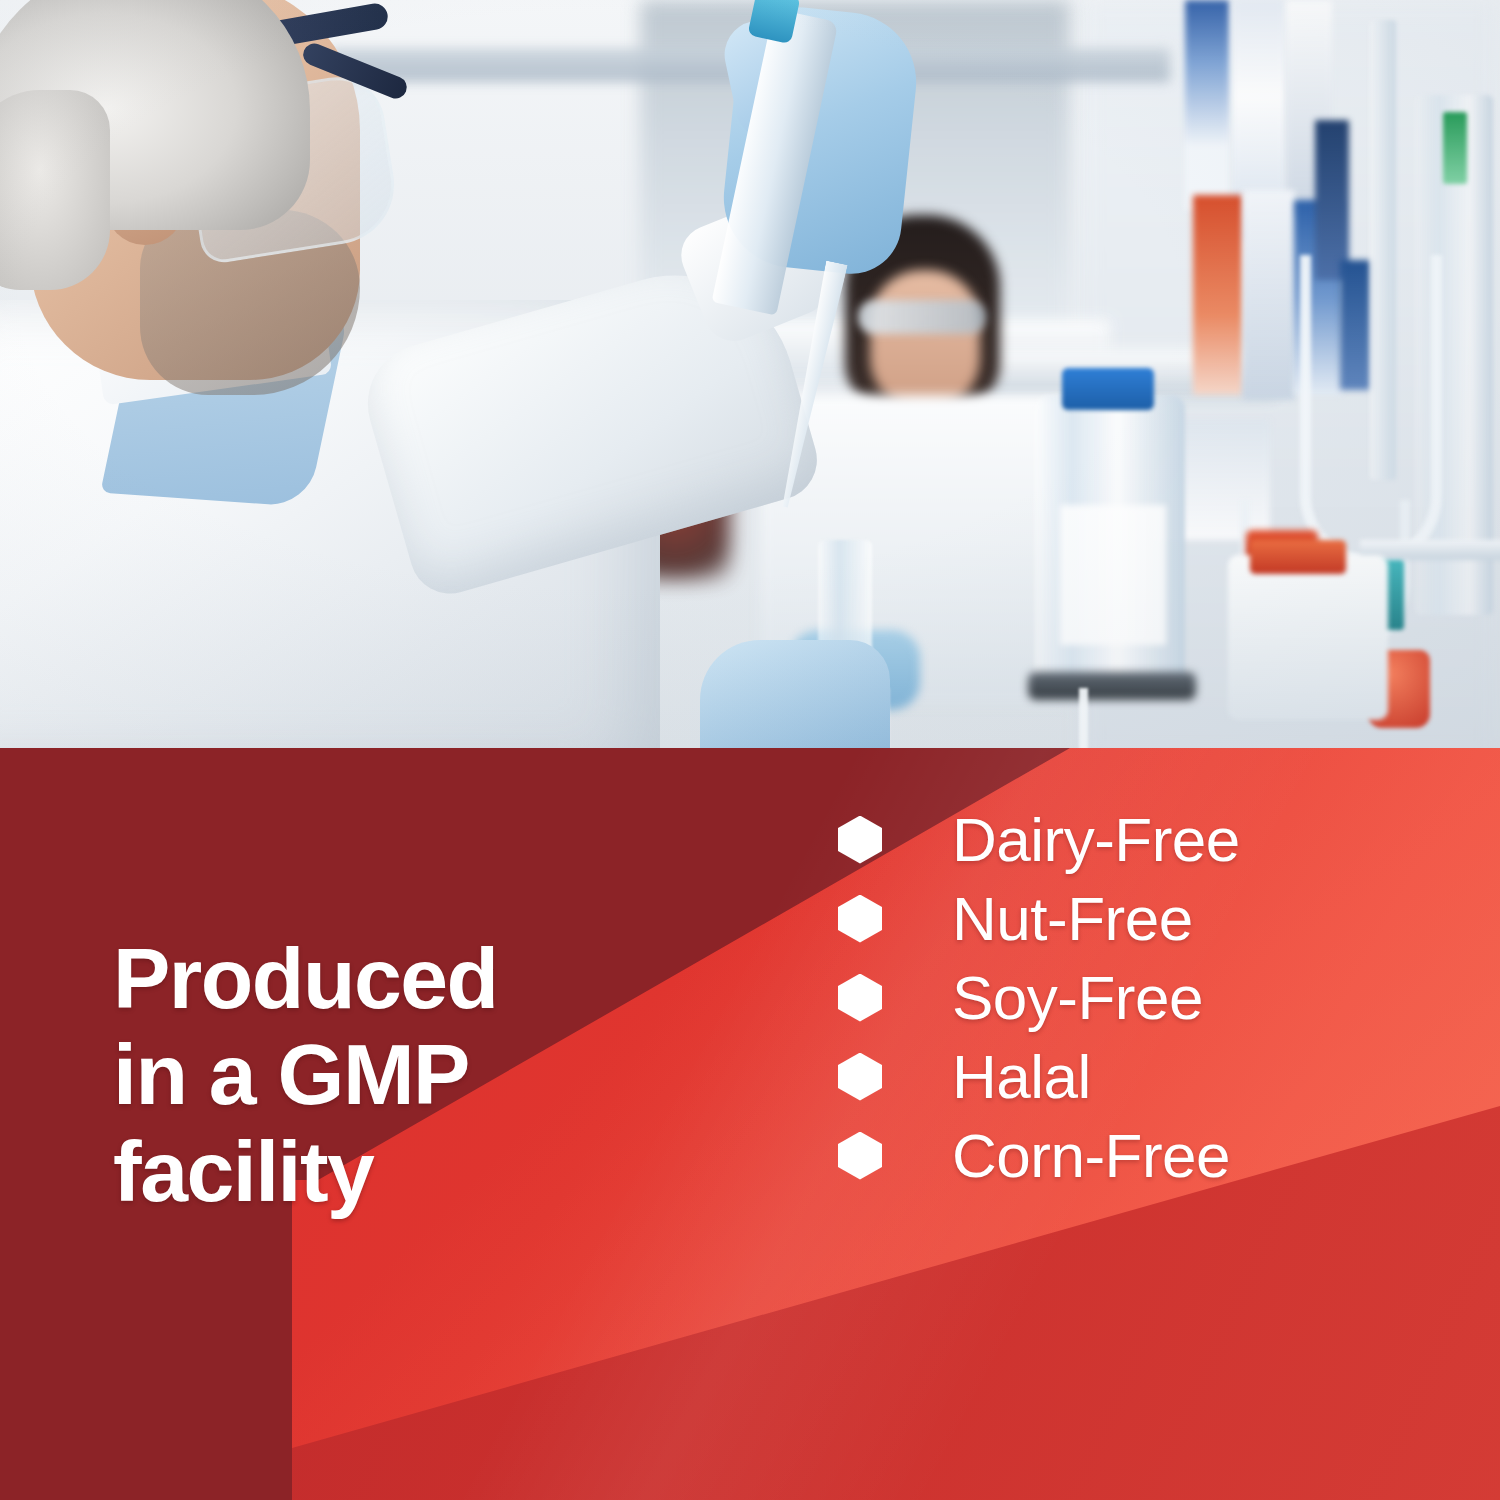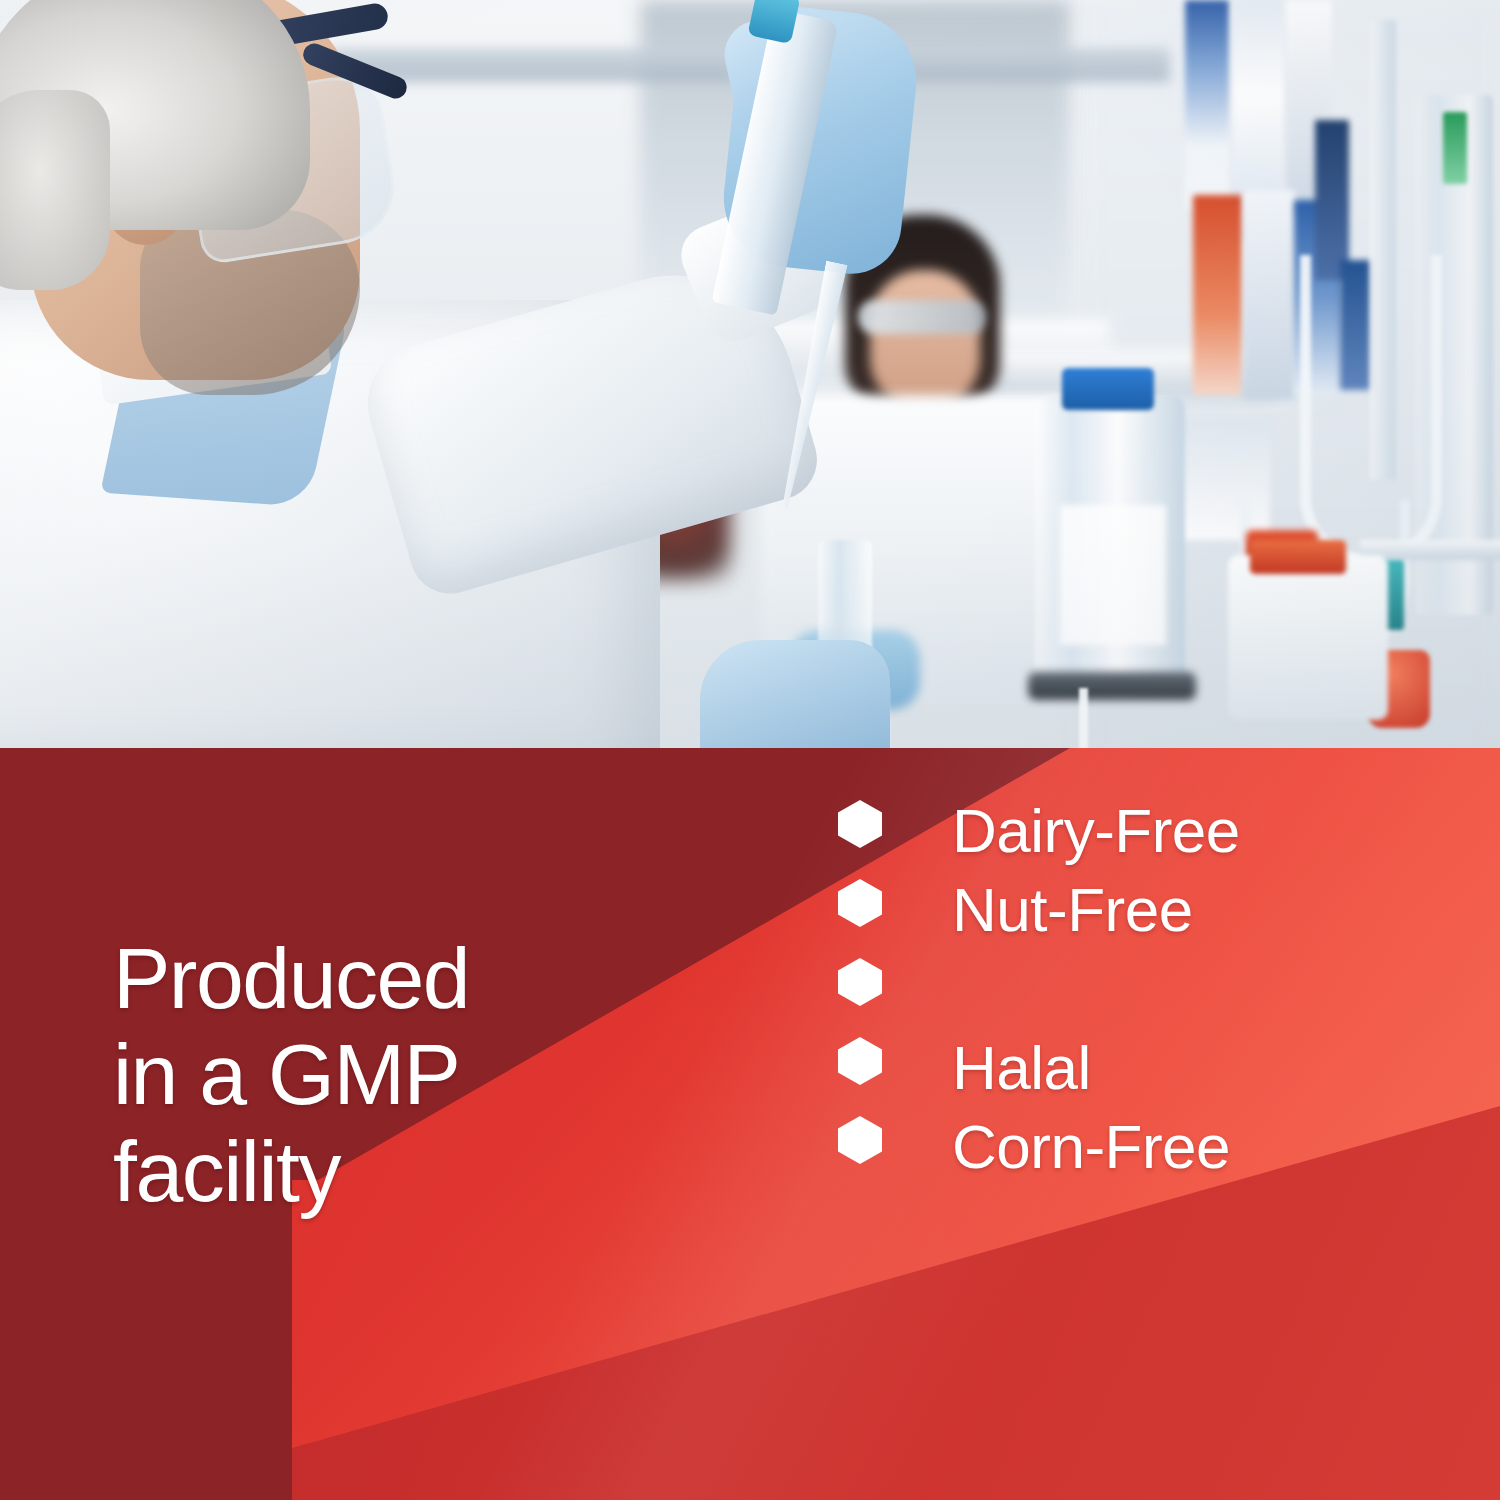--- a/index.html
+++ b/index.html
@@ -312,34 +312,34 @@
   
   .wedge-sheen{
     position:absolute;left:0;top:0;width:1500px;height:752px;
     background:linear-gradient(118deg,rgba(255,255,255,0) 45%,rgba(255,255,255,.06) 55%,rgba(255,255,255,0) 70%);
   }
 
   
   .headline{
     position:absolute;left:113px;top:930px;width:620px;
     color:#ffffff;
-    font-weight:normal;
+    font-weight:bold;
     font-size:86px;
     line-height:1.12;
     letter-spacing:-1.5px;
     text-shadow:0 2px 4px rgba(70,12,14,.35);
     white-space:pre-line;
   }
 
   
   .list{
     position:absolute;left:838px;top:800px;width:640px;
   }
   .list-item{
-    display:flex;align-items:flex-start;
+    display:flex;align-items:center;
     height:79px;
   }
   .hexbullet{
     width:44px;height:48px;flex:0 0 44px;
     background:#ffffff;
     clip-path:polygon(50% 0%,100% 26%,100% 74%,50% 100%,0% 74%,0% 26%);
     margin-right:70px;
     filter:drop-shadow(0 2px 3px rgba(90,16,18,.28));
   }
   .list-label{
@@ -447,20 +447,21 @@
     </div>
 
 
     <div class="list-item">
       <span class="hexbullet"></span>
       <span class="list-label">Nut-Free</span>
     </div>
 
     <div class="list-item">
       <span class="hexbullet"></span>
+      <span class="list-label">Soy-Free</span>
     </div>
 
 
 
     <div class="list-item">
       <span class="hexbullet"></span>
       <span class="list-label">Halal</span>
     </div>
 
     <div class="list-item">

